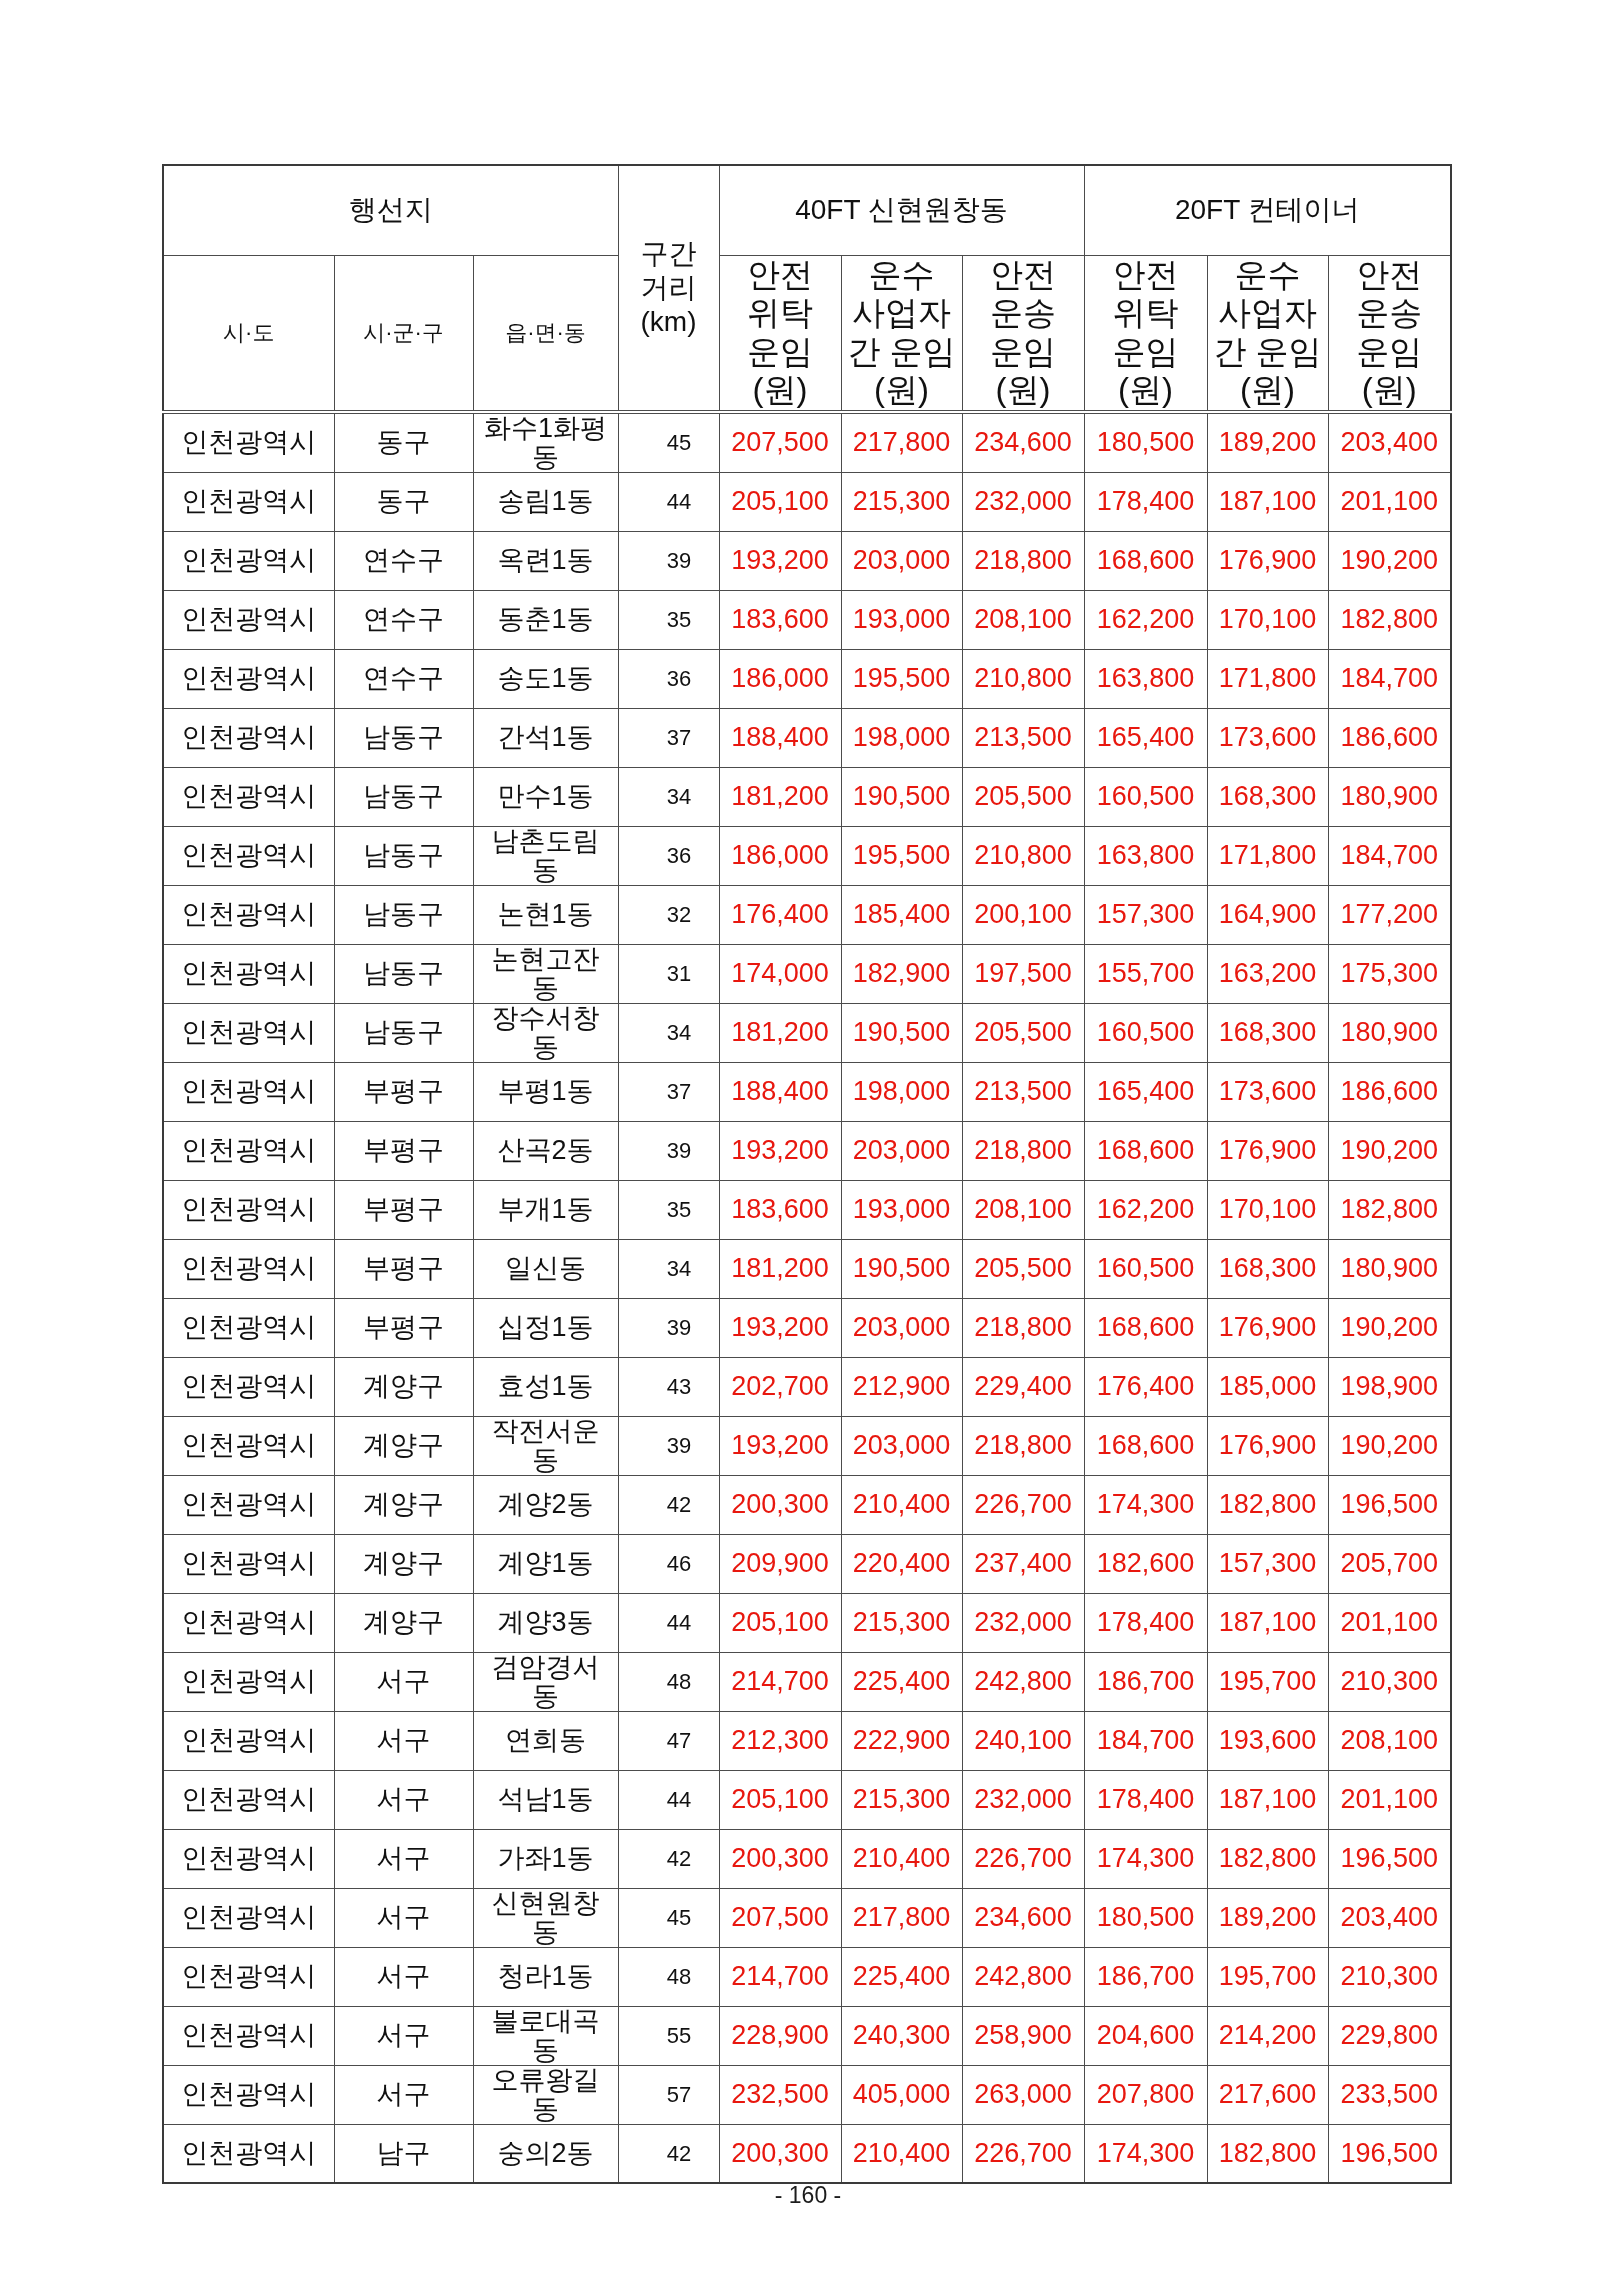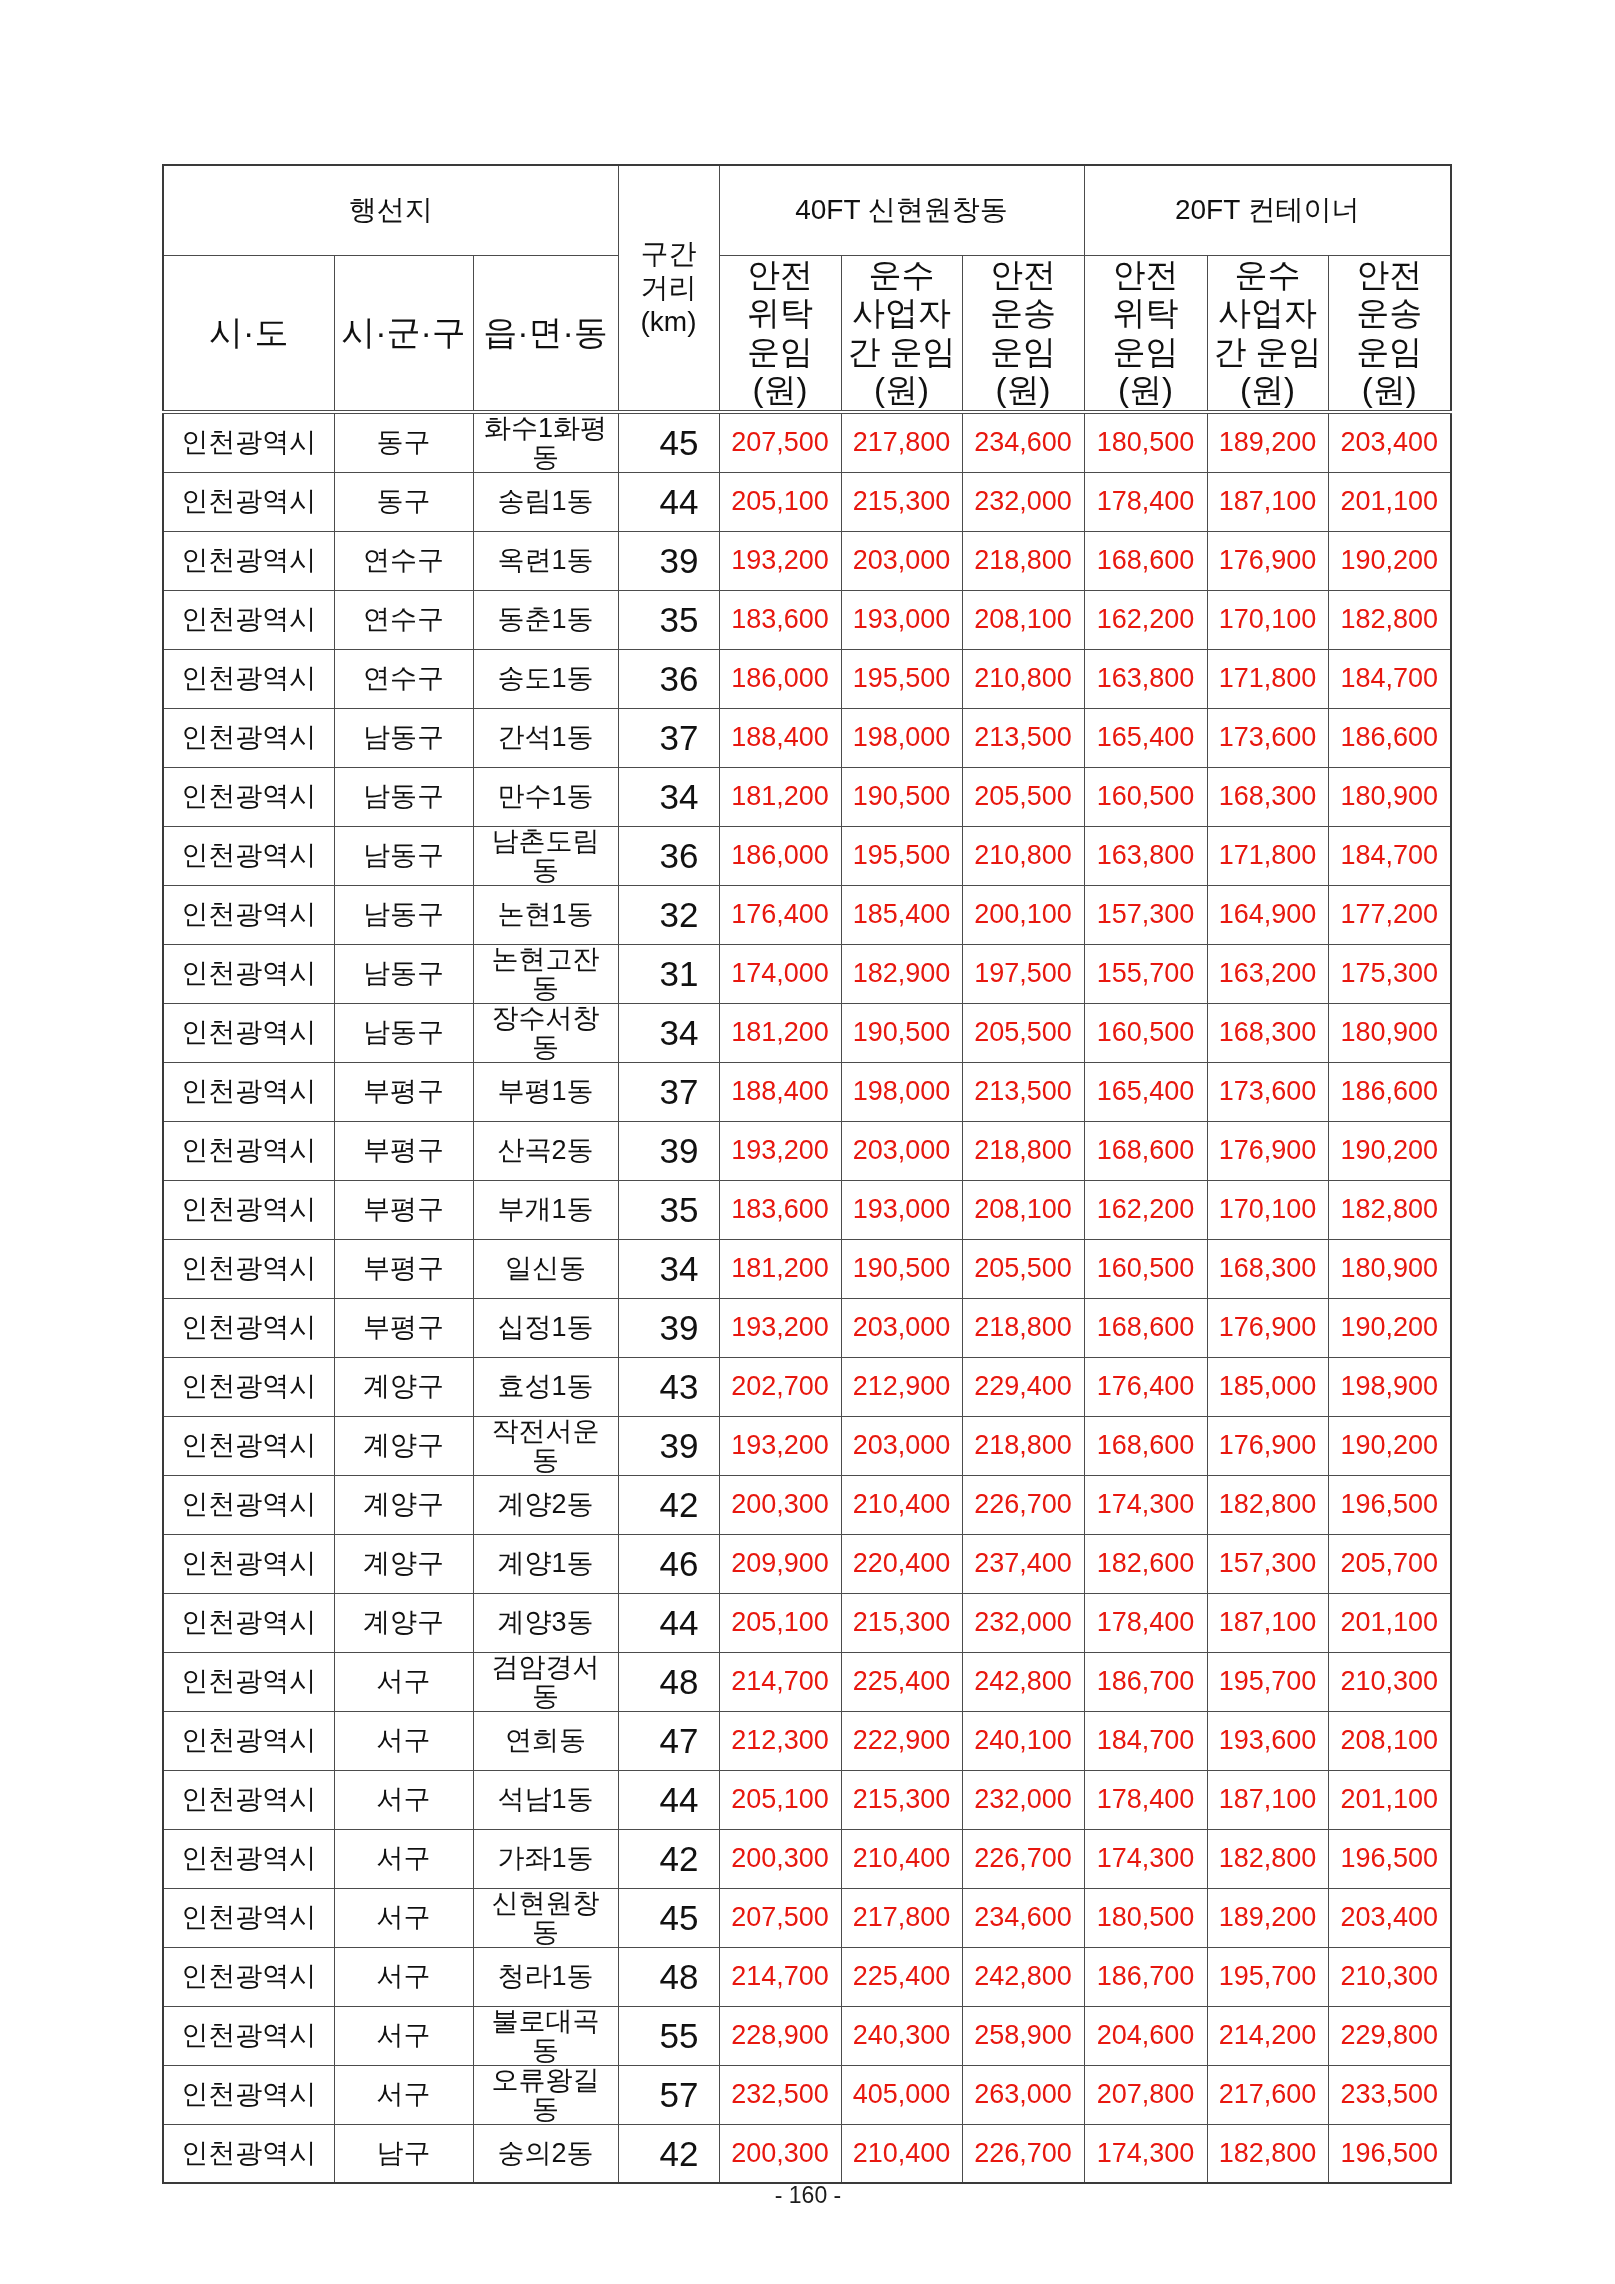--- a/index.html
+++ b/index.html
@@ -14,26 +14,26 @@
   }
   .fare-table th, .fare-table td {
     border:1.3px solid #4c4c4c; text-align:center; vertical-align:middle;
     padding:0 3.9px; overflow:hidden; font-weight:400;
   }
   thead tr.h1 { height:90px; }
   thead tr.h2 { height:119px; }
   tbody tr { height:59px; }
   tr.h1 th { font-size:28px; }
   th.km-head { font-size:27px; line-height:1.22; white-space:pre-line;margin-top:36px; }
-  tr.h2 th.loc-head { font-size:34px; }
+  tr.h2 th.loc-head { font-size:22px; }
   tr.h2 th.sub { font-size:33px; line-height:1.17; white-space:pre-line; padding:0 1.3px; }
   thead tr.h2 th, thead th.km-head { border-bottom:4.6px double #4c4c4c; }
   tbody td { font-size:27px; line-height:1.07; }
   tbody td.dong { padding:0 5px; word-break:break-all; }
-  tbody td.km { font-size:35px;padding-left:25px; }
+  tbody td.km { font-size:22px;padding-left:25px; }
   tbody td.fare { color:#e8170e; white-space:nowrap; }
   .footer {
     position:absolute; top:2182px; left:0; width:100%;
     text-align:center; font-size:23px; color:#1c1c1c;
   }
 </style>
 </head>
 <body>
 
 <div class="page">

